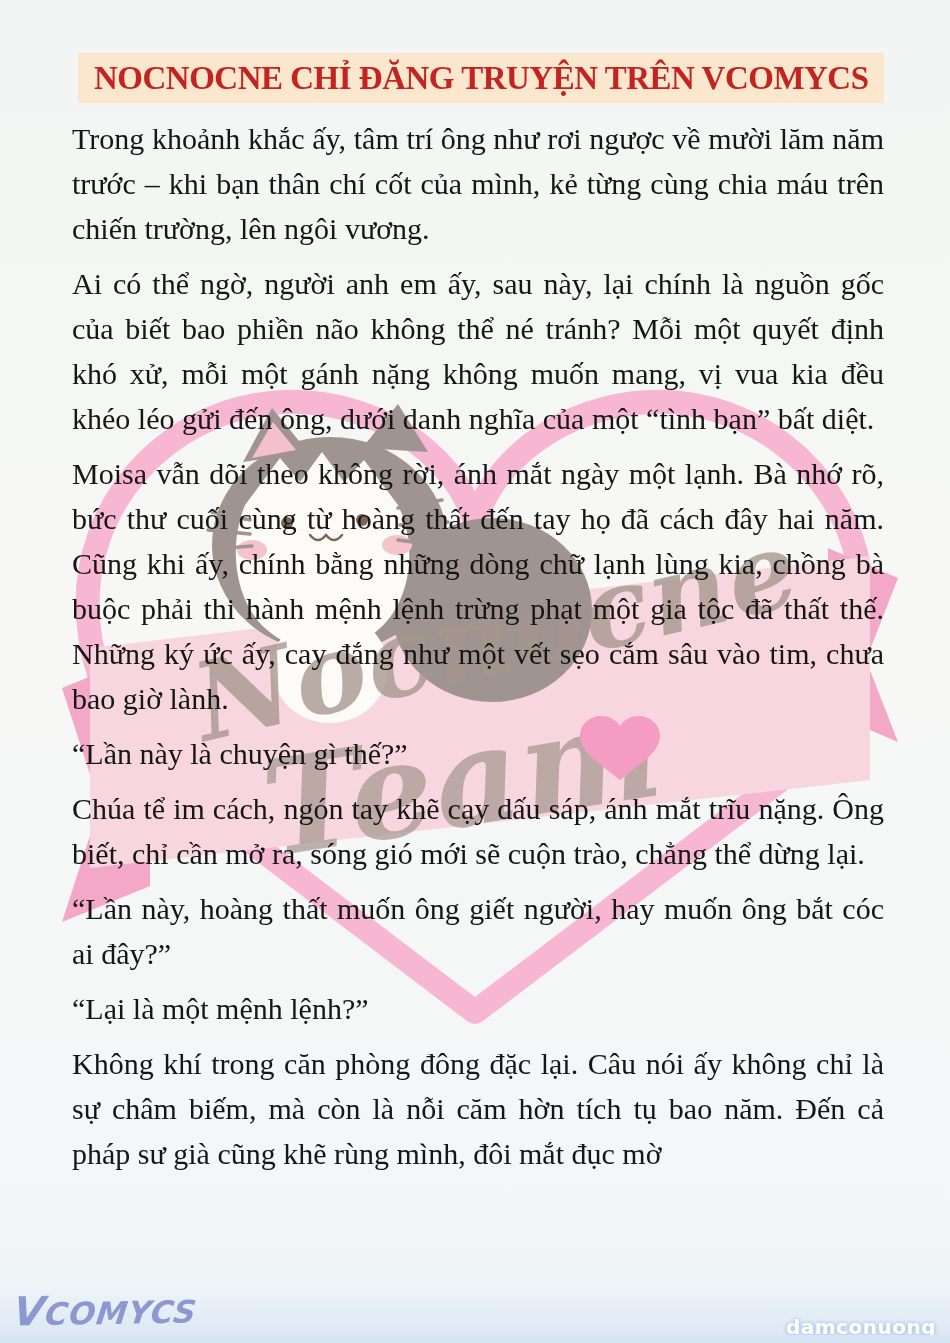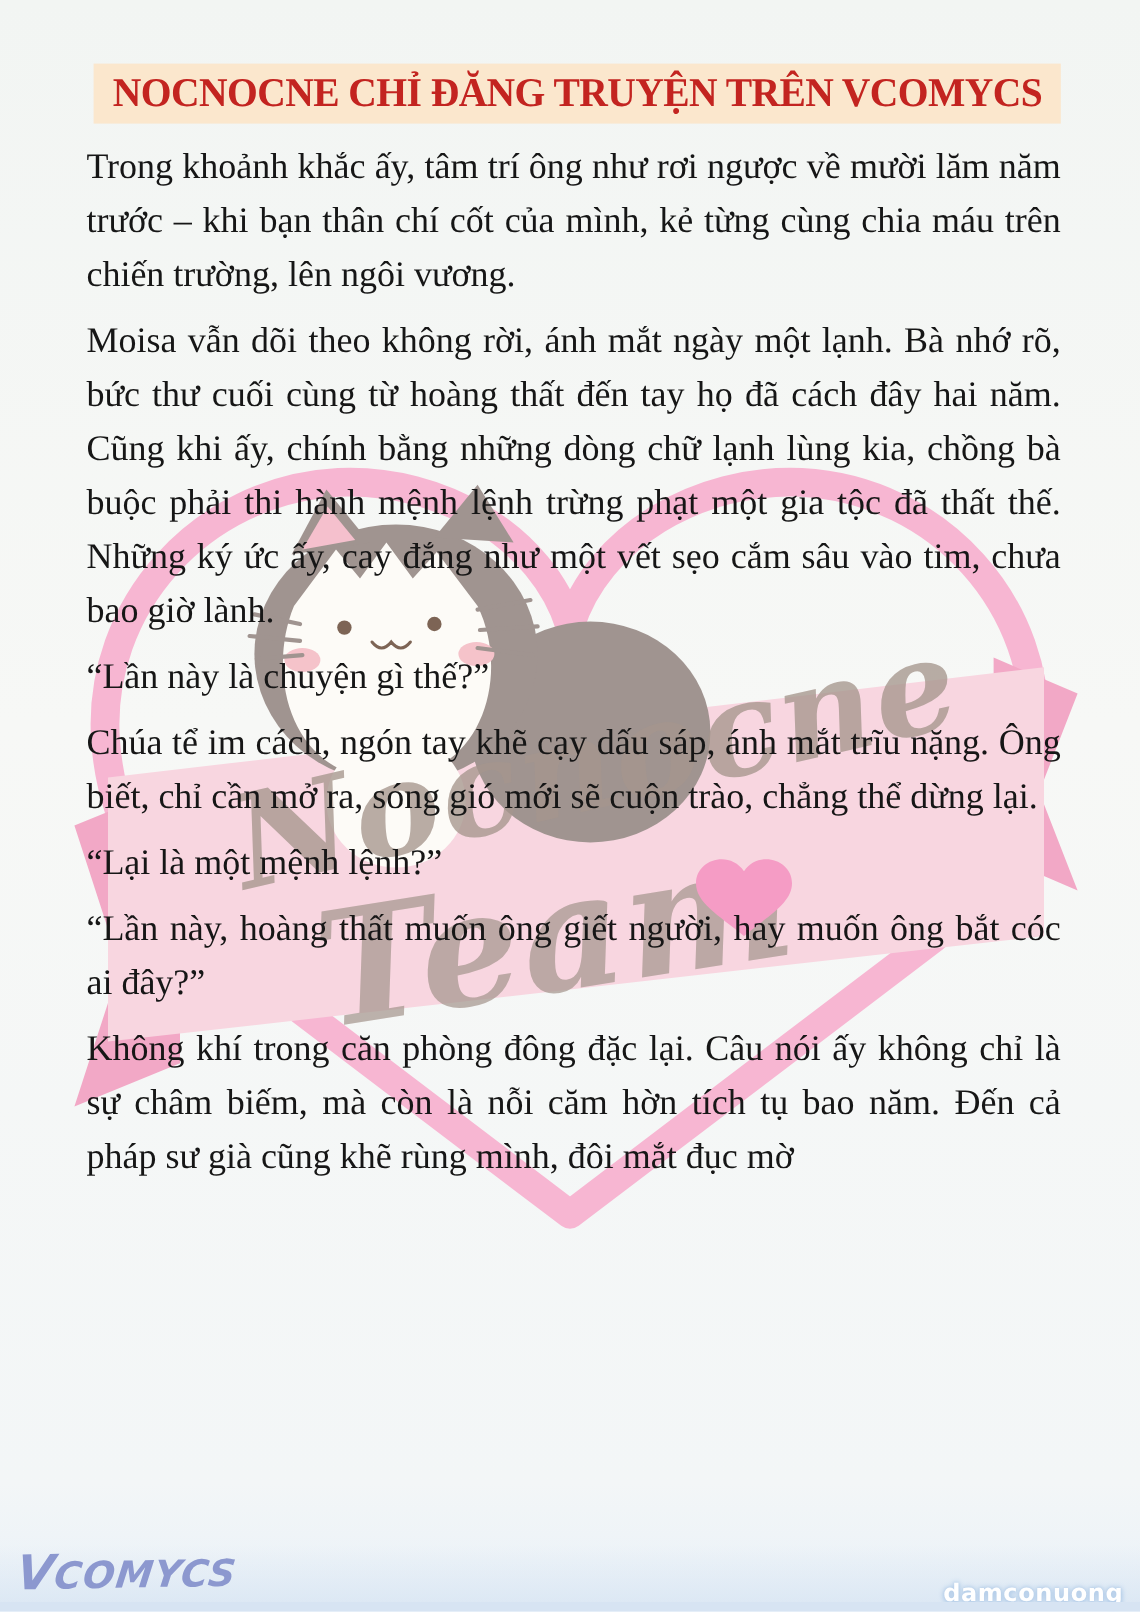--- a/index.html
+++ b/index.html
@@ -119,25 +119,26 @@
     <path d="M 620 726 C 608 708 580 716 580 736 C 580 752 598 762 620 780
              C 642 762 660 752 660 736 C 660 716 632 708 620 726 Z" fill="#f59cc5"></path>
   </svg>
 
   <div class="banner">
     <span class="banner-text">NOCNOCNE CHỈ ĐĂNG TRUYỆN TRÊN VCOMYCS</span>
   </div>
 
   <div class="story">
     <p>Trong khoảnh khắc ấy, tâm trí ông như rơi ngược về mười lăm năm trước – khi bạn thân chí cốt của mình, kẻ từng cùng chia máu trên chiến trường, lên ngôi vương.</p>
+    <p>Ai có thể ngờ, người anh em ấy, sau này, lại chính là nguồn gốc của biết bao phiền não không thể né tránh? Mỗi một quyết định khó xử, mỗi một gánh nặng không muốn mang, vị vua kia đều khéo léo gửi đến ông, dưới danh nghĩa của một “tình bạn” bất diệt.</p>
     <p>Moisa vẫn dõi theo không rời, ánh mắt ngày một lạnh. Bà nhớ rõ, bức thư cuối cùng từ hoàng thất đến tay họ đã cách đây hai năm. Cũng khi ấy, chính bằng những dòng chữ lạnh lùng kia, chồng bà buộc phải thi hành mệnh lệnh trừng phạt một gia tộc đã thất thế. Những ký ức ấy, cay đắng như một vết sẹo cắm sâu vào tim, chưa bao giờ lành.</p>
     <p>“Lần này là chuyện gì thế?”</p>
     <p>Chúa tể im cách, ngón tay khẽ cạy dấu sáp, ánh mắt trĩu nặng. Ông biết, chỉ cần mở ra, sóng gió mới sẽ cuộn trào, chẳng thể dừng lại.</p>
+    <p>“Lần này, hoàng thất muốn ông giết người, hay muốn ông bắt cóc ai đây?”</p>
     <p>“Lại là một mệnh lệnh?”</p>
-    <p>“Lần này, hoàng thất muốn ông giết người, hay muốn ông bắt cóc ai đây?”</p>
     <p>Không khí trong căn phòng đông đặc lại. Câu nói ấy không chỉ là sự châm biếm, mà còn là nỗi căm hờn tích tụ bao năm. Đến cả pháp sư già cũng khẽ rùng mình, đôi mắt đục mờ</p>
   </div>
 
   <div class="footer-fade"></div>
   <div class="vcomycs-logo">VCOMYCS</div>
   <div class="damconuong-wm">damconuong</div>
   <div class="bottom-strip"></div>
 
 </div>
 

